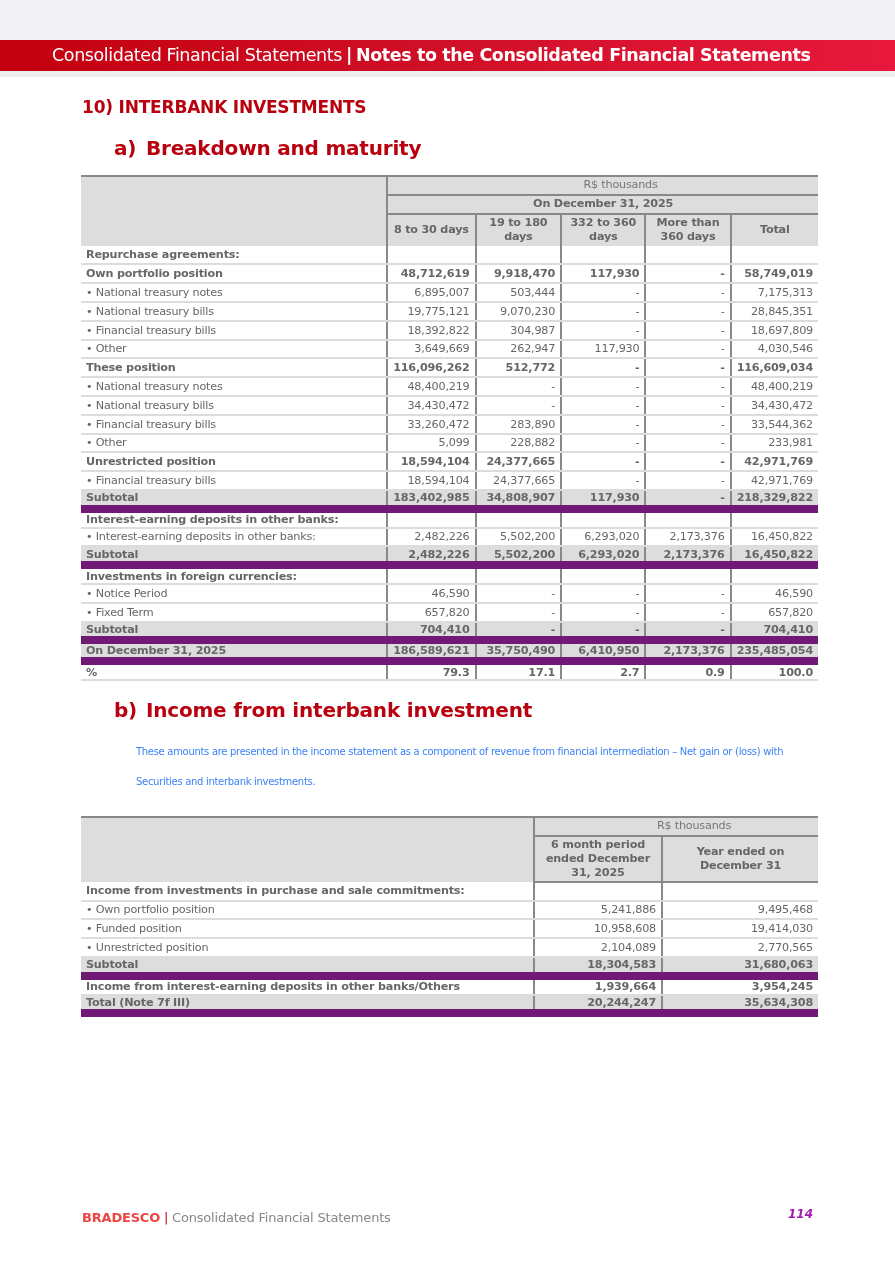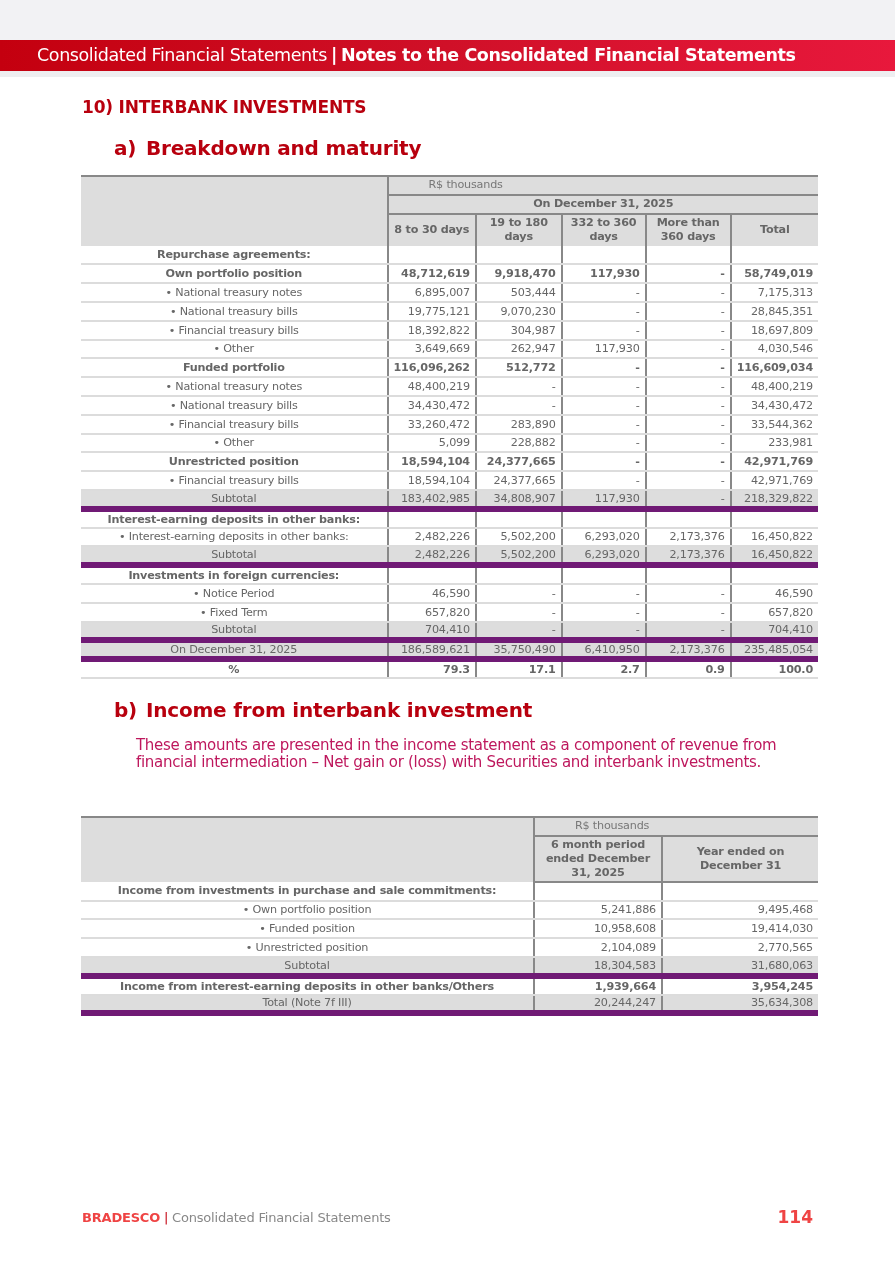--- a/index.html
+++ b/index.html
@@ -3,54 +3,54 @@
 <meta charset="utf-8">
 <style>
   * { box-sizing: border-box; margin: 0; padding: 0; }
   html, body { width: 895px; height: 1272px; background: #ffffff; overflow: hidden; }
   body { font-family: "DejaVu Sans", sans-serif; color: #666666; position: relative; }
 
   .top-strip { position: absolute; left: 0; top: 0; width: 895px; height: 40px; background: #f2f2f4; }
   .header-band {
     position: absolute; left: 0; top: 40px; width: 895px; height: 31px;
     background: linear-gradient(90deg, #c4000f 0%, #d01028 50%, #e8183c 100%);
-    color: #ffffff; font-size: 17.5px; line-height: 31px; padding-left: 37px; white-space: nowrap;
+    color: #ffffff; font-size: 17.5px; line-height: 31px; padding-left: 52px; white-space: nowrap;
     letter-spacing: -0.4px;
   }
   .header-band .sep { font-weight: bold; margin: 0 4px; }
   .header-band .bold { font-weight: bold; }
   .header-shadow { position: absolute; left: 0; top: 71px; width: 895px; height: 6px; background: #eeeef0; }
 
   .h1 { position: absolute; left: 82px; top: 97px; font-size: 17px; font-weight: bold; color: #b8000e; letter-spacing: -0.2px; }
   .h2 { position: absolute; left: 114px; top: 136px; font-size: 20px; font-weight: bold; color: #b8000e; letter-spacing: -0.2px; }
   .h2 .lbl { display: inline-block; width: 32px; }
   .h2b { top: 698px; }
 
-  .para { position: absolute; left: 136px; top: 737px; width: 670px; font-size: 15px; line-height: 17px; color: #be185d; letter-spacing: -0.3px; }
+  .para { position: absolute; left: 136px; top: 737px; width: 670px; font-size: 10px; line-height: 30px; color: #3b82f6; letter-spacing: -0.3px; }
 
   table { position: absolute; border-collapse: collapse; font-size: 11.2px; color: #666666; letter-spacing: -0.2px; }
   td, th { height: 18.8px; padding: 0 5px; white-space: nowrap; }
   th { font-weight: bold; text-align: center; font-size: 11.2px; background: #dddddd; line-height: 14px; }
   td.num { text-align: right; border-left: 2px solid #888888; }
-  td.lbl { text-align: center; }
+  td.lbl { text-align: left; }
   tr.row td { border-bottom: 2px solid #dcdcdc; }
   tr.bold td { font-weight: bold; }
-  tr.sub td { background: #dddddd; font-weight: normal; border-top: 2px solid #888888; border-bottom: 6px solid #701a75; }
-  .unit-row th { text-align: left; font-weight: normal; color: #777777; padding-left: 40px; }
+  tr.sub td { background: #dddddd; font-weight: bold; border-top: 2px solid #888888; border-bottom: 8px solid #701a75; }
+  .unit-row th { text-align: center; font-weight: normal; color: #777777; padding-left: 40px; }
 
   #t1 { left: 81px; top: 175px; width: 737px; border-top: 2px solid #888888; border-bottom: 2px solid #888888; }
   #t2 { left: 81px; top: 816px; width: 737px; border-top: 2px solid #888888; border-bottom: 2px solid #888888; }
   .head-blank { background: #dddddd; border-right: 2px solid #888888; }
   .hb { border-bottom: 2px solid #888888; }
   .vl { border-left: 2px solid #888888; }
 
   .footer-left { position: absolute; left: 82px; top: 1210px; font-size: 13px; color: #888888; letter-spacing: -0.2px; }
   .footer-left .brand { color: #ef4444; font-weight: bold; }
   .footer-left .bar { color: #c4000f; }
-  .page-num { position: absolute; right: 82px; top: 1207px; font-size: 17px; font-weight: bold; color: #ef4444; }
+  .page-num { position: absolute; right: 82px; top: 1207px; font-size: 12px; font-weight: bold; color: #a21caf; font-style: italic; }
 </style>
 </head>
 <body>
 
 <div class="top-strip"></div>
 <div class="header-band">
   <span>Consolidated Financial Statements</span><span class="sep">|</span><span class="bold">Notes to the Consolidated Financial Statements</span>
 </div>
 <div class="header-shadow"></div>
 
@@ -127,21 +127,21 @@
       </tr>
       <tr class="row">
         <td class="lbl">• Other</td>
         <td class="num">3,649,669</td>
         <td class="num">262,947</td>
         <td class="num">117,930</td>
         <td class="num">-</td>
         <td class="num">4,030,546</td>
       </tr>
       <tr class="row bold">
-        <td class="lbl">Funded portfolio</td>
+        <td class="lbl">These position</td>
         <td class="num">116,096,262</td>
         <td class="num">512,772</td>
         <td class="num">-</td>
         <td class="num">-</td>
         <td class="num">116,609,034</td>
       </tr>
       <tr class="row">
         <td class="lbl">• National treasury notes</td>
         <td class="num">48,400,219</td>
         <td class="num">-</td>

